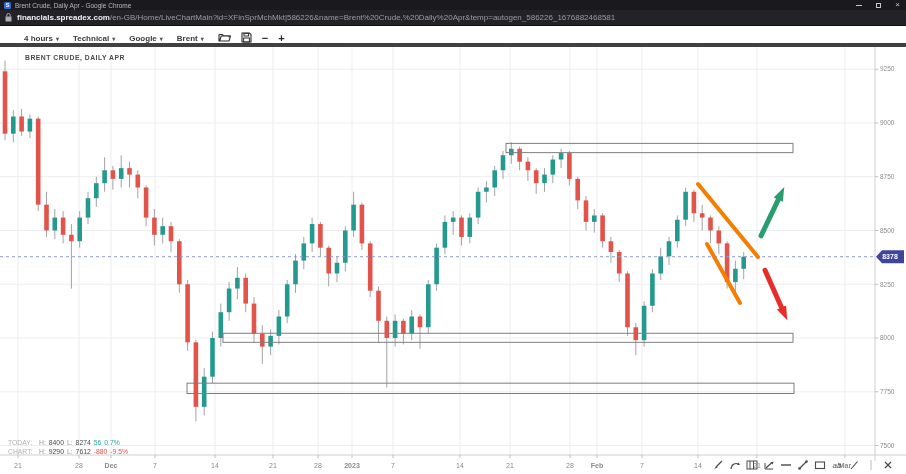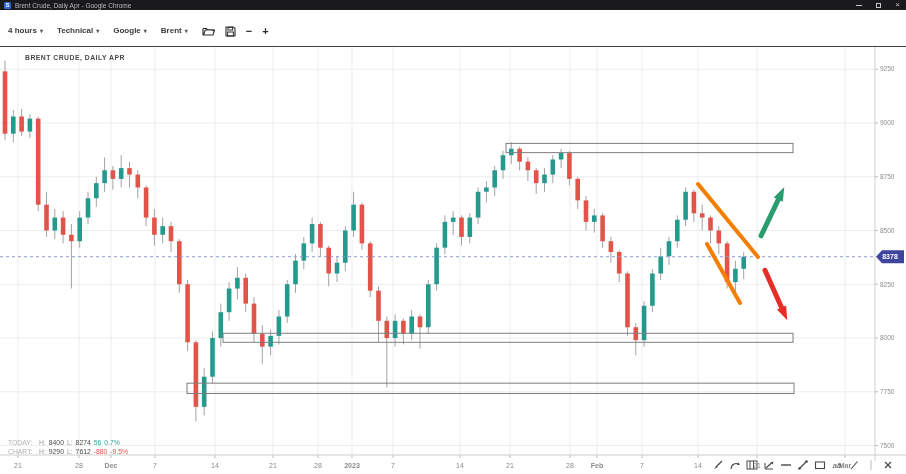--- a/index.html
+++ b/index.html
@@ -19,21 +19,21 @@
   .wc-close { color:#c7c7ca; font-size:8px; line-height:6px; }
 
   .urlbar { position:absolute; left:0; top:10px; width:906px; height:16px;
     background:#232327; display:flex; align-items:center; padding:0 5px; border-bottom:1px solid #101012; }
   .url-text { font-size:8px; margin-left:5px; white-space:nowrap; overflow:hidden; }
   .url-domain { color:#efeff2; font-weight:bold; }
   .url-path { color:#9a9aa1; }
 
   
   .toolbar { position:absolute; left:0; top:26px; width:906px; height:21px;
-    background:#fff; border-bottom:1px solid #404040; display:flex; align-items:flex-start; padding-left:8px; }
+    background:#fff; border-bottom:4px solid #404040; display:flex; align-items:flex-end; padding-left:24px; }
   .menu-item { font-size:8px; font-weight:bold; color:#3b3b3e; margin-right:14px;
     display:flex; align-items:center; cursor:pointer; }
   .menu-item .caret { font-size:6px; color:#555; margin-left:3px; }
   .tb-icon { margin-right:10px; display:flex; align-items:center; cursor:pointer; }
   .tb-glyph { font-size:11px; font-weight:bold; color:#2d2d2f; line-height:10px; }
 
   
   #chart-svg { position:absolute; left:0; top:0; width:906px; height:474px; }
   .chart-symbol { position:absolute; left:25px; top:54px; font-size:6.8px; font-weight:bold;
     letter-spacing:.5px; color:#4a4a4c; }
@@ -59,20 +59,27 @@
   <div class="titlebar">
     <div class="favicon">S</div>
     <div class="win-title">Brent Crude, Daily Apr - Google Chrome</div>
     <div class="win-controls">
       <span class="wc-min"></span>
       <span class="wc-max"></span>
       <span class="wc-close">×</span>
     </div>
   </div>
 
+  <div class="urlbar">
+    <svg width="7" height="9" viewBox="0 0 7 9">
+      <rect x="0.5" y="3.5" width="6" height="5" fill="#aeaeb2"></rect>
+      <path d="M1.8 3.5 V2.2 a1.7 1.7 0 0 1 3.4 0 V3.5" fill="none" stroke="#aeaeb2" stroke-width="1"></path>
+    </svg>
+    <span class="url-text"><span class="url-domain">financials.spreadex.com</span><span class="url-path">/en-GB/Home/LiveChartMain?id=XFinSprMchMkt|586226&amp;name=Brent%20Crude,%20Daily%20Apr&amp;temp=autogen_586226_1676882468581</span></span>
+  </div>
 
   <div class="toolbar">
     <div class="menu-item">
       <span>4 hours</span>
       <span class="caret">▾</span>
     </div>
     <div class="menu-item">
       <span>Technical</span>
       <span class="caret">▾</span>
     </div>

